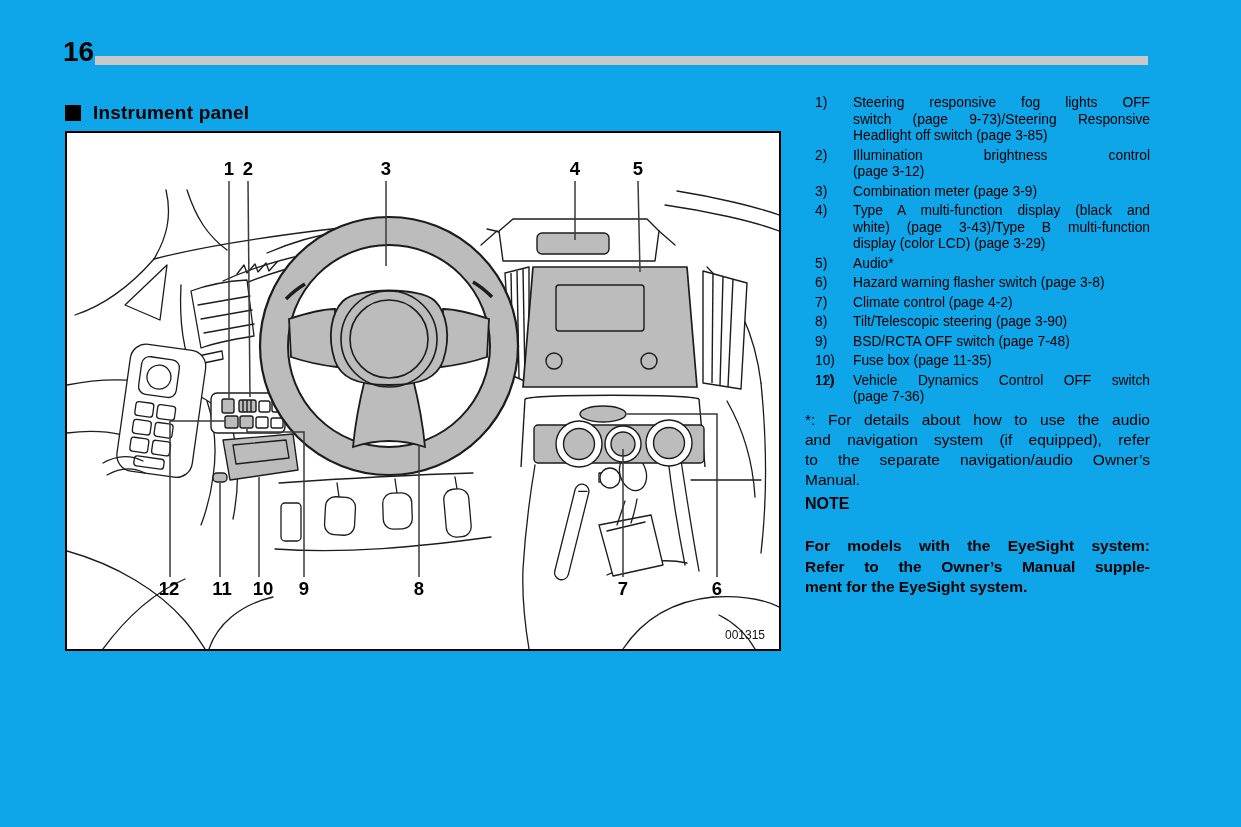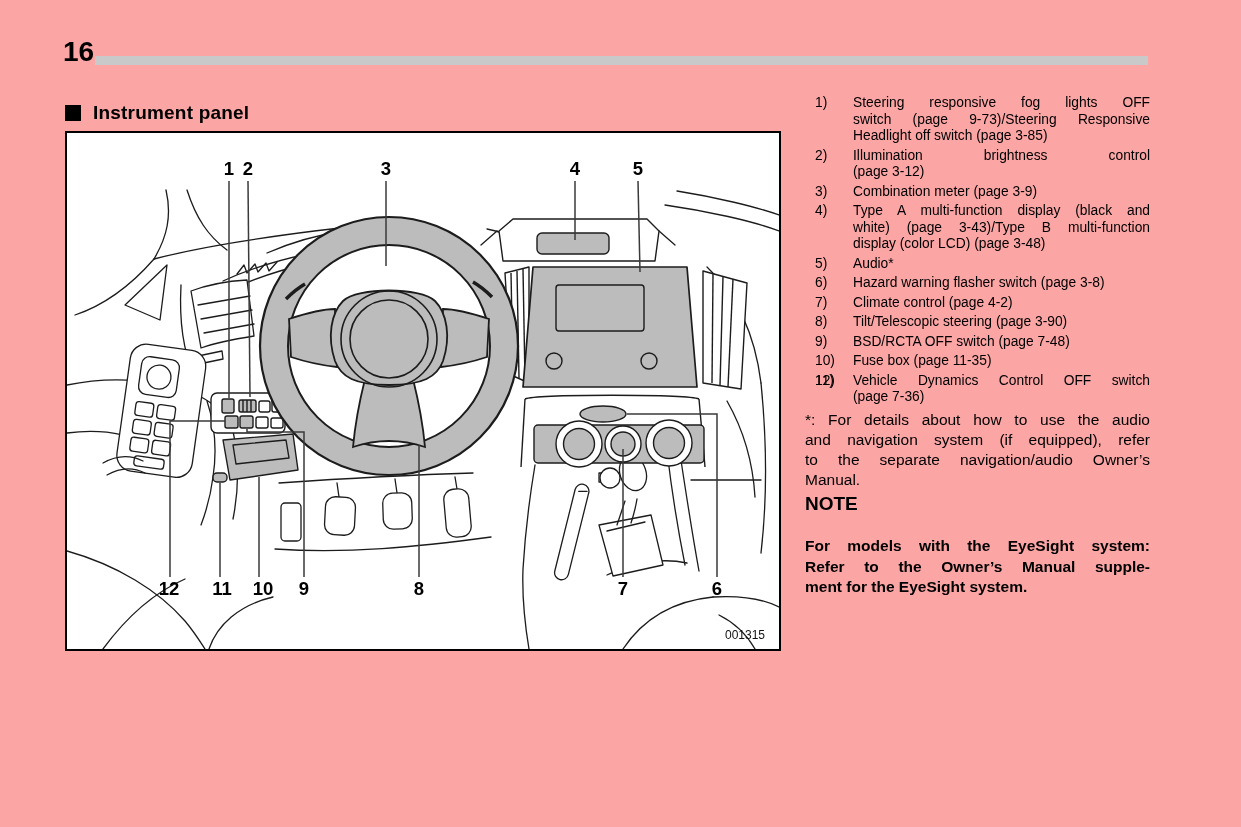--- a/index.html
+++ b/index.html
@@ -1,34 +1,34 @@
 <!DOCTYPE html>
 <html><head>
 <meta charset="utf-8">
 <style>
   html,body{margin:0;padding:0;background:#fff;}
-  .page{position:relative;width:1241px;height:827px;background:#fca5a5;overflow:hidden;
+  .page{position:relative;width:1241px;height:827px;background:#0ea5e9;overflow:hidden;
         font-family:"Liberation Sans", sans-serif;color:#000;}
   
   .pageno{position:absolute;left:63px;top:36px;font-size:28px;font-weight:bold;z-index:2;}
   .hrule{position:absolute;left:95px;top:56px;width:1053px;height:9px;background:#c9c9c9;}
   .sec-head{position:absolute;left:65px;top:102px;display:flex;align-items:center;}
   .sec-sq{width:16px;height:16px;background:#000;margin-right:12px;}
   .sec-title{font-size:19px;font-weight:bold;letter-spacing:.2px;}
   
   .figure-box{position:absolute;left:65px;top:131px;width:712px;height:516px;border:2px solid #000;background:#fff;}
   
   .right-col{position:absolute;left:805px;top:95px;width:345px;font-size:13.8px;line-height:16.5px;}
   ol.legend{list-style:none;margin:0;padding:0;}
   ol.legend li{position:relative;padding-left:48px;margin:0 0 3px 0;}
   ol.legend .num{position:absolute;left:10px;top:0;}
   .ln{text-align:left;}
   .ln.j{text-align:justify;text-align-last:justify;}
   .footnote{margin-top:4px;font-size:15.5px;line-height:20px;}
-  .note-title{margin-top:6px;font-size:19px;font-weight:bold;}
+  .note-title{margin-top:6px;font-size:16px;font-weight:bold;}
   .note-body{margin-top:24px;font-size:15.5px;line-height:20.5px;font-weight:bold;}
   svg{display:block;}
   svg text.callout{font-family:"Liberation Sans",sans-serif;font-size:18.5px;font-weight:bold;fill:#000;}
   svg text.figcode{font-family:"Liberation Sans",sans-serif;font-size:12px;fill:#111;}
 </style>
 </head>
 <body>
 
 <div class="page">
 
@@ -241,21 +241,21 @@
           <div class="ln">(page 3-12)</div>
         </li>
         <li>
           <span class="num">3)</span>
           <div class="ln">Combination meter (page 3-9)</div>
         </li>
         <li>
           <span class="num">4)</span>
           <div class="ln j">Type A multi-function display (black and</div>
           <div class="ln j">white) (page 3-43)/Type B multi-function</div>
-          <div class="ln">display (color LCD) (page 3-48)</div>
+          <div class="ln">display (color LCD) (page 3-29)</div>
         </li>
         <li>
           <span class="num">5)</span>
           <div class="ln">Audio*</div>
         </li>
         <li>
           <span class="num">6)</span>
           <div class="ln">Hazard warning flasher switch (page 3-8)</div>
         </li>
         <li>

